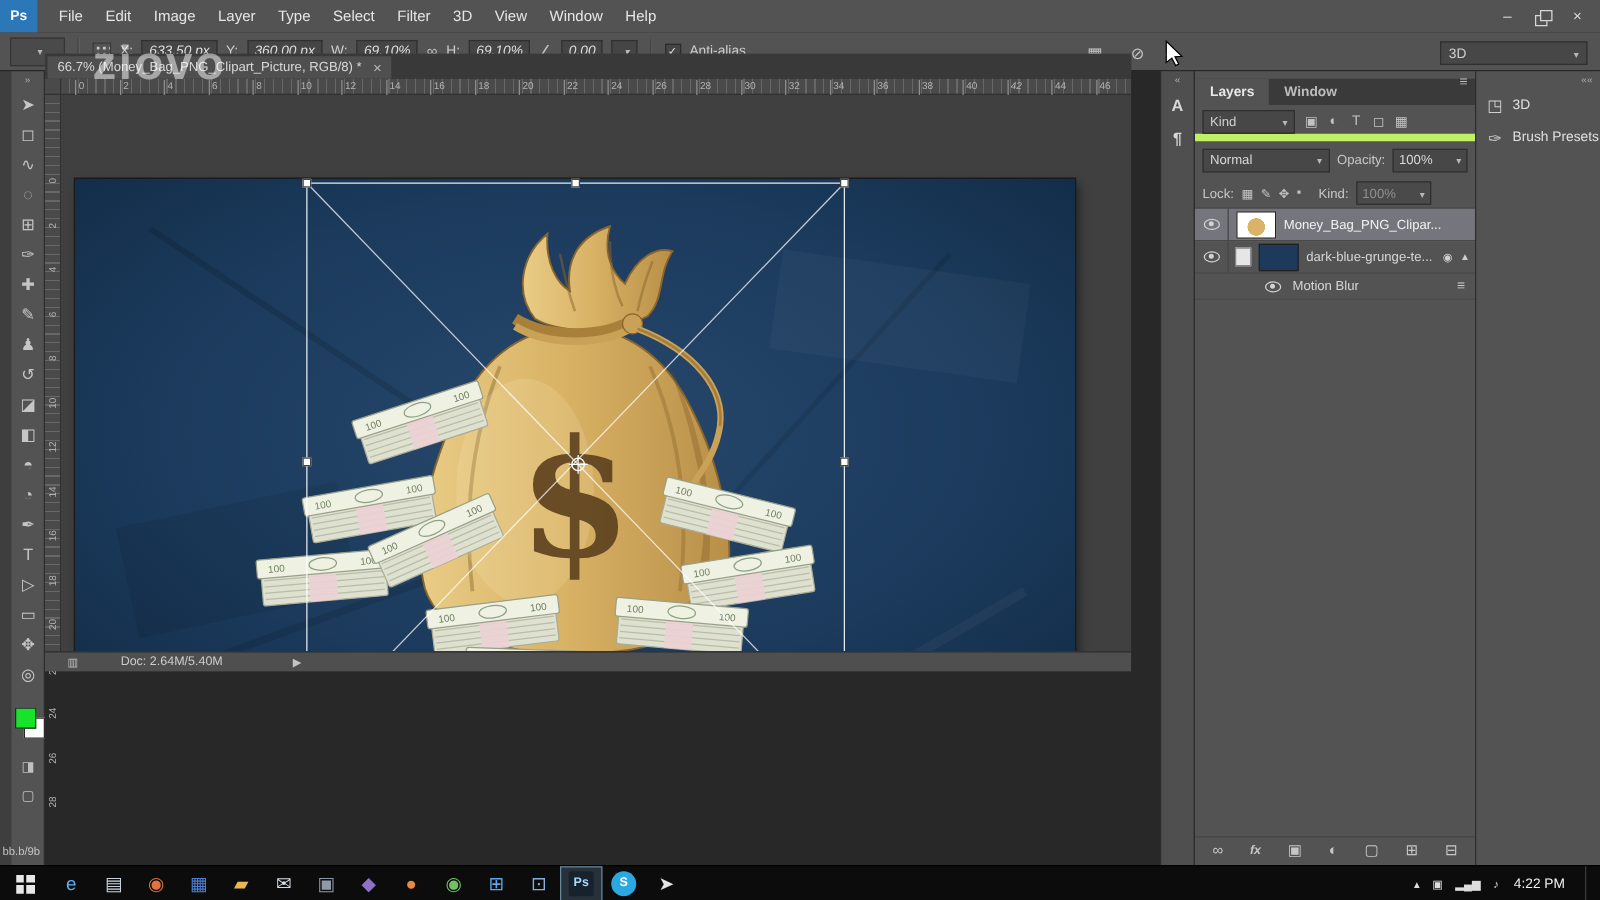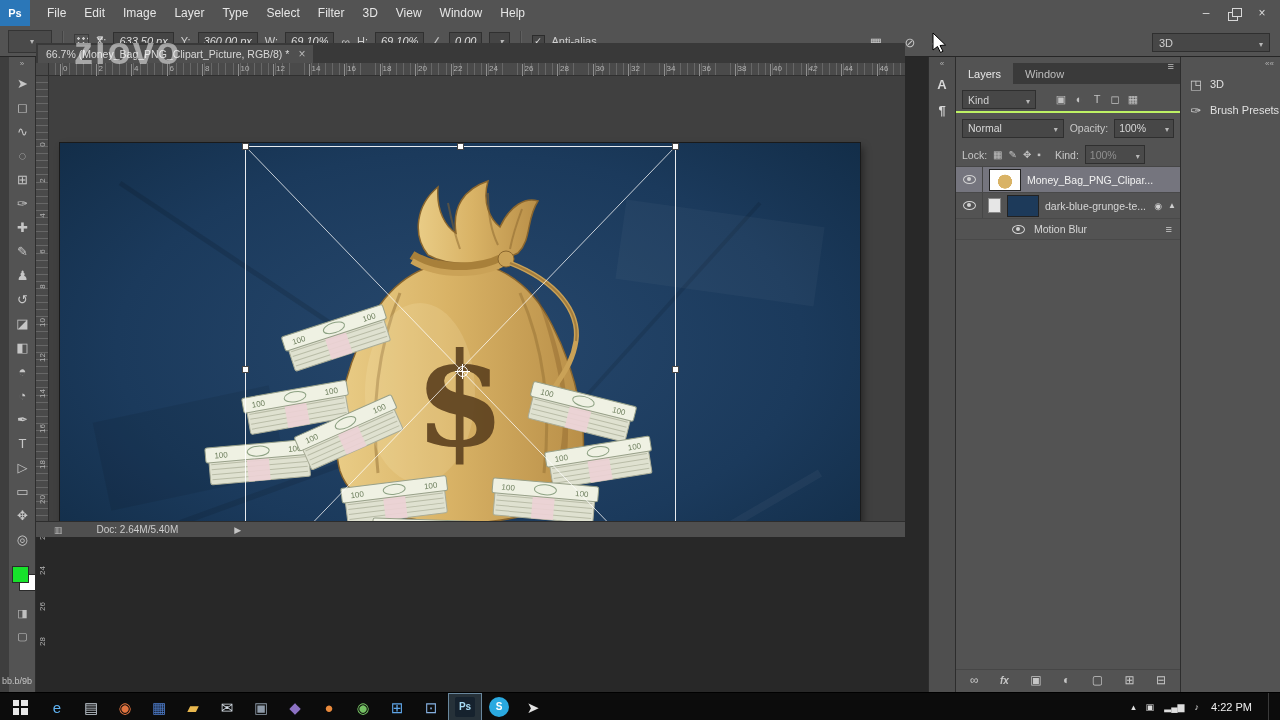--- a/index.html
+++ b/index.html
@@ -76,24 +76,24 @@
   .sb-arrow{margin-left:56px;color:#c4c4c4;font-size:9px;}
 
   
   #gap-right{position:absolute;left:905px;top:57px;width:23px;height:635px;background:#282828;}
   #icon-strip{position:absolute;left:928px;top:57px;width:27px;height:635px;background:#4f4f4f;border-left:1px solid #2d2d2d;box-sizing:border-box;}
   .strip-head{height:14px;text-align:center;color:#b0b0b0;font-size:8px;line-height:14px;}
   .strip-item{width:100%;height:26px;display:flex;align-items:center;justify-content:center;color:#d8d8d8;font-size:13px;font-weight:bold;}
 
   #layers-panel{position:absolute;left:955px;top:57px;width:225px;height:635px;background:#535353;border-left:1px solid #2d2d2d;box-sizing:border-box;}
   #lp-tabs{position:absolute;left:0;top:6px;right:0;height:21px;background:#3a3a3a;display:flex;align-items:flex-end;}
-  .lp-tab{height:21px;padding:0 12px;font-size:11px;display:flex;align-items:center;color:#bdbdbd;}
+  .lp-tab{height:21px;padding:0 12px;font-size:11px;display:flex;align-items:center;color:#bdbdbd;font-weight:bold;}
   .lp-tab.active{background:#535353;color:#e8e8e8;}
   .lp-menu{position:absolute;right:6px;top:3px;color:#c0c0c0;font-size:11px;}
-  #lp-filter{position:absolute;left:0;top:31px;right:0;height:25px;display:flex;align-items:center;padding:0 6px;gap:16px;box-sizing:border-box;border-bottom:2px solid #bef264;}
+  #lp-filter{position:absolute;left:0;top:31px;right:0;height:25px;display:flex;align-items:center;padding:0 6px;gap:4px;box-sizing:border-box;border-bottom:6px solid #bef264;}
   .kind-dd{width:62px;height:17px;background:#474747;border:1px solid #2f2f2f;display:flex;align-items:center;justify-content:space-between;padding:0 5px;font-size:10.5px;color:#d0d0d0;}
   #filter-icons{display:flex;gap:4px;margin-left:2px;}
   #filter-icons div{color:#c2c2c2;font-size:11px;width:14px;text-align:center;}
   #lp-blend{position:absolute;left:0;top:58px;right:0;height:26px;display:flex;align-items:center;padding:0 6px;gap:6px;box-sizing:border-box;}
   .blend-dd{width:90px;height:17px;background:#474747;border:1px solid #2f2f2f;display:flex;align-items:center;justify-content:space-between;padding:0 5px;font-size:10.5px;color:#d8d8d8;}
   .small-dd{width:50px;height:17px;background:#474747;border:1px solid #2f2f2f;display:flex;align-items:center;justify-content:space-between;padding:0 4px;font-size:10.5px;color:#d8d8d8;}
   .small-dd.disabled{color:#909090;background:#4a4a4a;}
   .lp-label{font-size:10.5px;color:#c8c8c8;}
   #lp-lock{position:absolute;left:0;top:86px;right:0;height:24px;display:flex;align-items:center;padding:0 6px;gap:6px;box-sizing:border-box;border-bottom:1px solid #464646;}
   #lock-icons{display:flex;gap:6px;}

